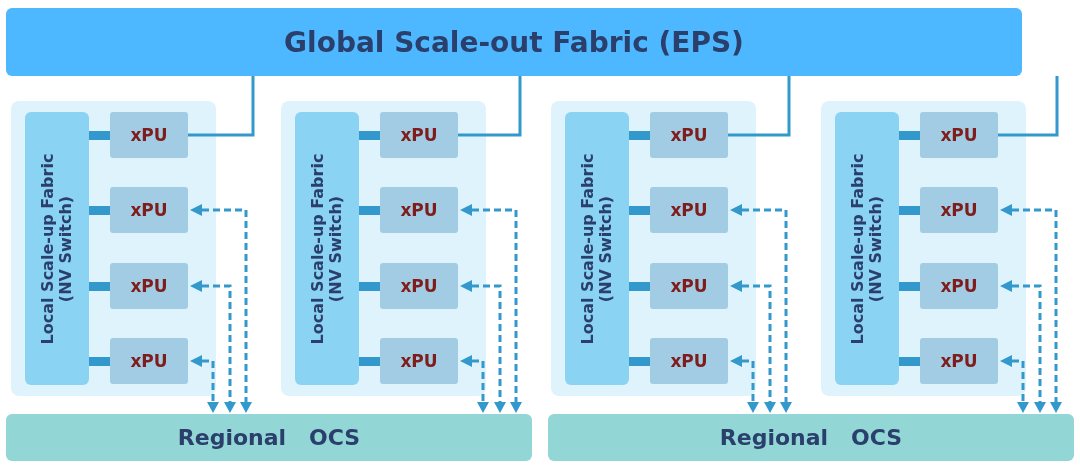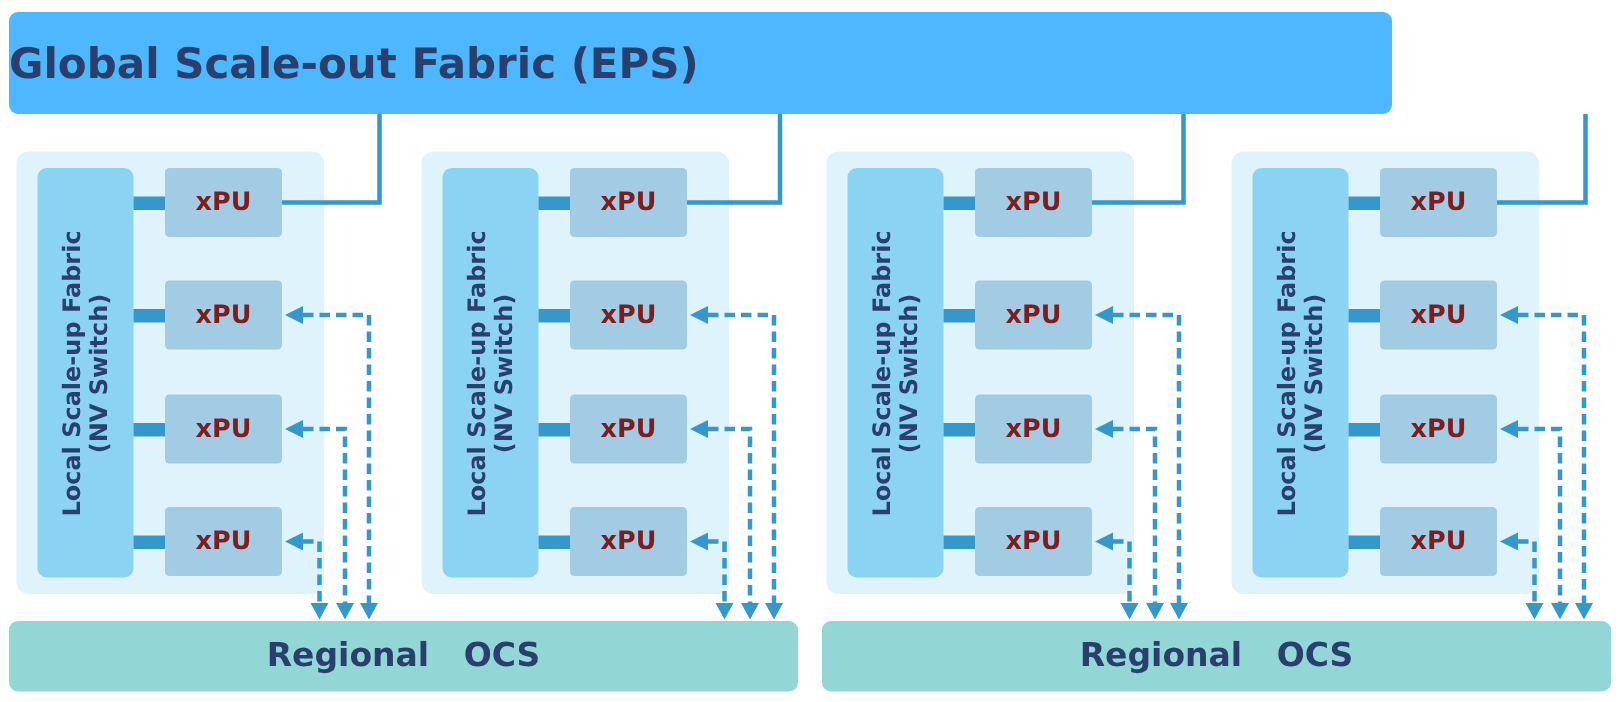--- a/index.html
+++ b/index.html
@@ -1,17 +1,17 @@
 <!DOCTYPE html>
 <html><head>
 <meta charset="utf-8">
 <style>
   html,body{margin:0;padding:0;background:#ffffff;}
   body{width:1080px;height:468px;position:relative;overflow:hidden;font-family:"DejaVu Sans","Liberation Sans",sans-serif;}
-  .global{position:absolute;left:6px;top:8px;width:922px;height:68px;background:#4db8ff;border-radius:6px;display:flex;align-items:center;}
+  .global{position:absolute;left:6px;top:8px;width:1016px;height:68px;background:#4db8ff;border-radius:6px;display:flex;align-items:center;justify-content:center;}
   .global span{color:#2a3f6b;font-size:28px;font-weight:bold;}
   .pod{position:absolute;top:101px;width:205px;height:295px;background:#dff3fc;border-radius:8px;}
   .switch{position:absolute;left:14px;top:11px;width:64px;height:273px;background:#8bd3f2;border-radius:6px;}
   .switch-label{position:absolute;left:50%;top:50%;transform:translate(-50%,-50%) rotate(-90deg);white-space:nowrap;text-align:center;color:#2a3f6b;font-weight:bold;font-size:16px;line-height:18px;}
   .xpu{position:absolute;left:99px;width:78px;height:46px;background:#a2cce3;border-radius:3px;display:flex;align-items:center;justify-content:center;color:#7f1d1d;font-weight:bold;font-size:17px;}
   .link{position:absolute;left:78px;width:21px;height:9px;background:#3399cc;}
   .ocs{position:absolute;top:414px;height:47px;background:#92d6d6;border-radius:6px;display:flex;align-items:center;justify-content:center;}
   .ocs span{color:#2a3f6b;font-weight:bold;font-size:22px;white-space:pre;}
   svg.wires{position:absolute;left:0;top:0;width:1080px;height:468px;pointer-events:none;}
 </style>

